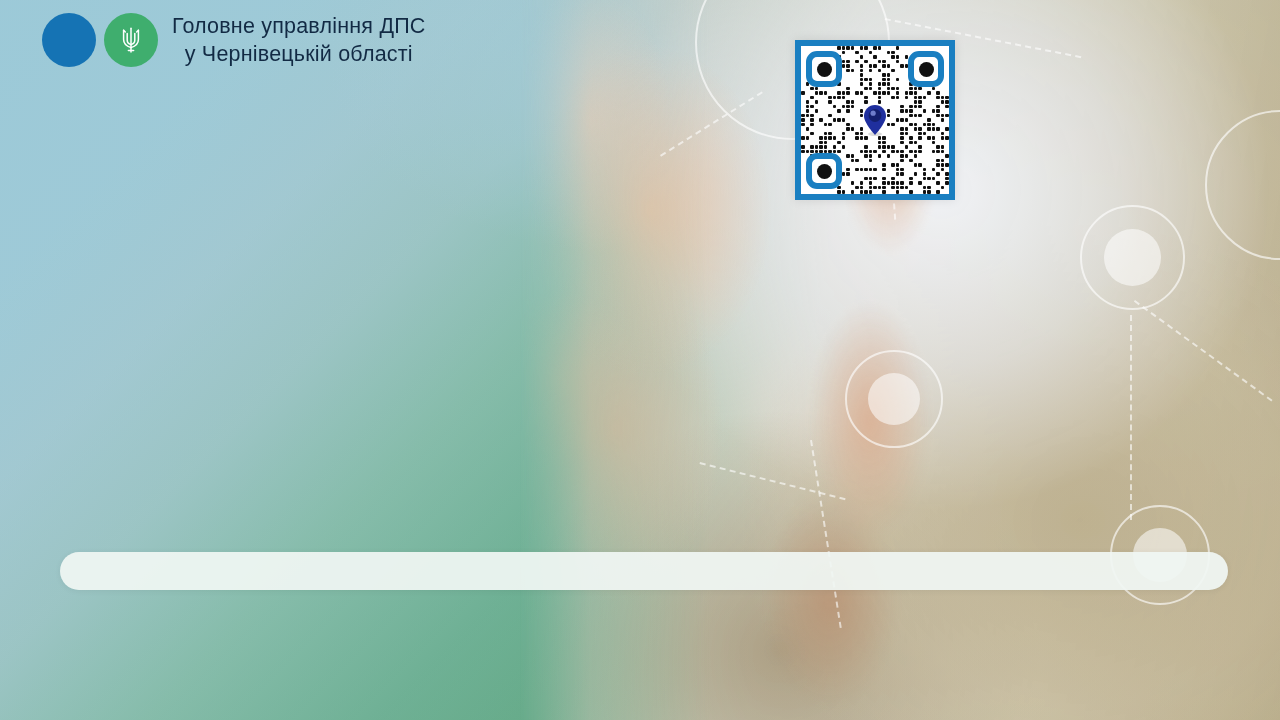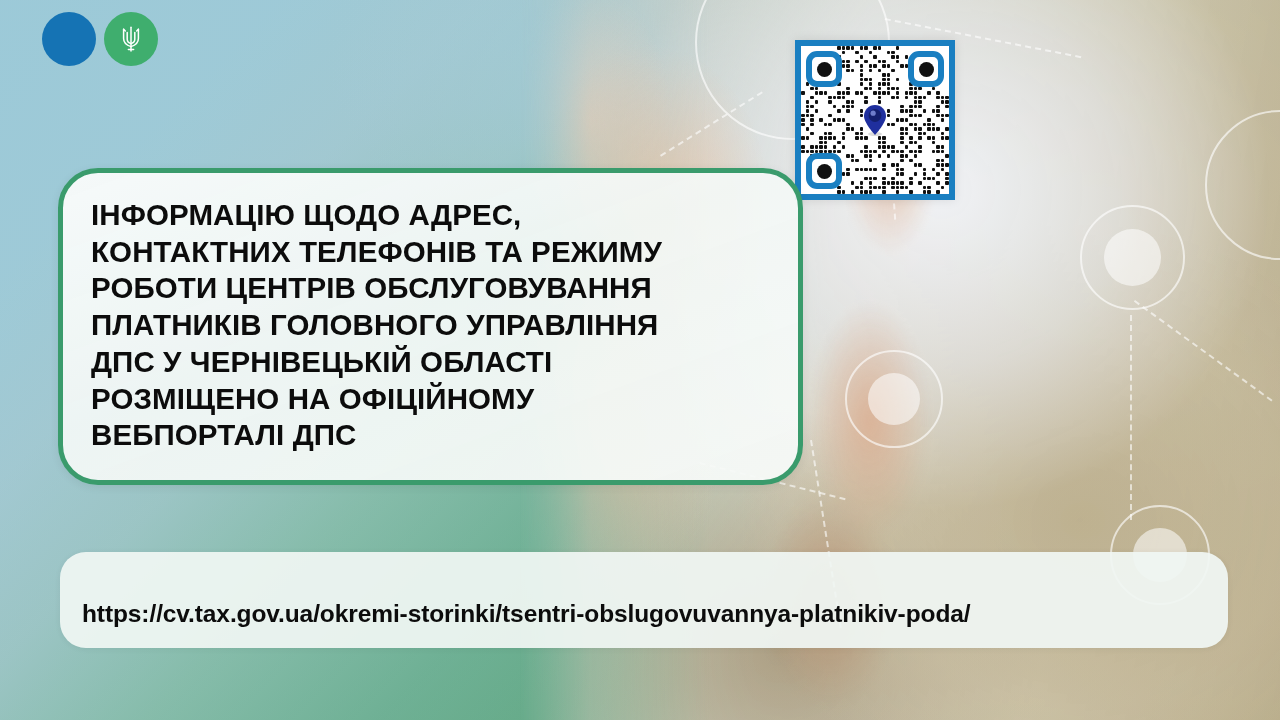--- a/index.html
+++ b/index.html
@@ -234,20 +234,22 @@
             <path d="M19.4 5.2 L19.4 14.5 C19.4 18.4 16.6 21.2 12 22.6"></path>
             <path d="M8.2 8.6 L8.2 15.2 C8.2 17.4 9.6 18.9 12 19.6"></path>
             <path d="M15.8 8.6 L15.8 15.2 C15.8 17.4 14.4 18.9 12 19.6"></path>
             <path d="M9.4 25.4 L14.6 25.4"></path>
             <path d="M4.6 5.2 L6.3 7.0"></path>
             <path d="M19.4 5.2 L17.7 7.0"></path>
           </g>
         </svg>
       </div>
     </div>
+    <div class="header-title">Головне управління ДПС
+у Чернівецькій області</div>
   </div>
 
   <div class="qr-wrap">
     <div class="qr-inner">
       <div class="qr-modules" id="qr-modules">
           <i style="left:36.37px;top:0.49px;width:3.50px;height:3.50px"></i>
           <i style="left:40.86px;top:0.49px;width:3.50px;height:3.50px"></i>
           <i style="left:45.34px;top:0.49px;width:3.50px;height:3.50px"></i>
           <i style="left:49.83px;top:0.49px;width:3.50px;height:3.50px"></i>
           <i style="left:58.80px;top:0.49px;width:3.50px;height:3.50px"></i>
@@ -629,27 +631,17 @@
       <div class="finder bl"></div>
       <svg class="qr-pin" viewBox="0 0 26 32">
         <ellipse cx="13" cy="30" rx="7" ry="2" fill="rgba(0,0,0,0.14)"></ellipse>
         <path d="M13 1 C6.9 1 2 5.9 2 12 C2 19.2 13 31 13 31 C13 31 24 19.2 24 12 C24 5.9 19.1 1 13 1 Z" fill="#1f2f9e"></path>
         <circle cx="13" cy="11.5" r="6.4" fill="#14206e"></circle>
         <circle cx="11.1" cy="9.2" r="2.6" fill="#7f8fdc" opacity="0.85"></circle>
       </svg>
     </div>
   </div>
 
-  <div class="main-card">
-    <p>ІНФОРМАЦІЮ ЩОДО АДРЕС,
-КОНТАКТНИХ ТЕЛЕФОНІВ ТА РЕЖИМУ
-РОБОТИ ЦЕНТРІВ ОБСЛУГОВУВАННЯ
-ПЛАТНИКІВ ГОЛОВНОГО УПРАВЛІННЯ
-ДПС У ЧЕРНІВЕЦЬКІЙ ОБЛАСТІ
-РОЗМІЩЕНО НА ОФІЦІЙНОМУ
-ВЕБПОРТАЛІ ДПС</p>
+
+  <div class="bottom-card">
   </div>
 
-  <div class="bottom-card">
-    <div class="url">https://cv.tax.gov.ua/okremi-storinki/tsentri-obslugovuvannya-platnikiv-poda/</div>
-  </div>
-
 </div>
 
 </body></html>

